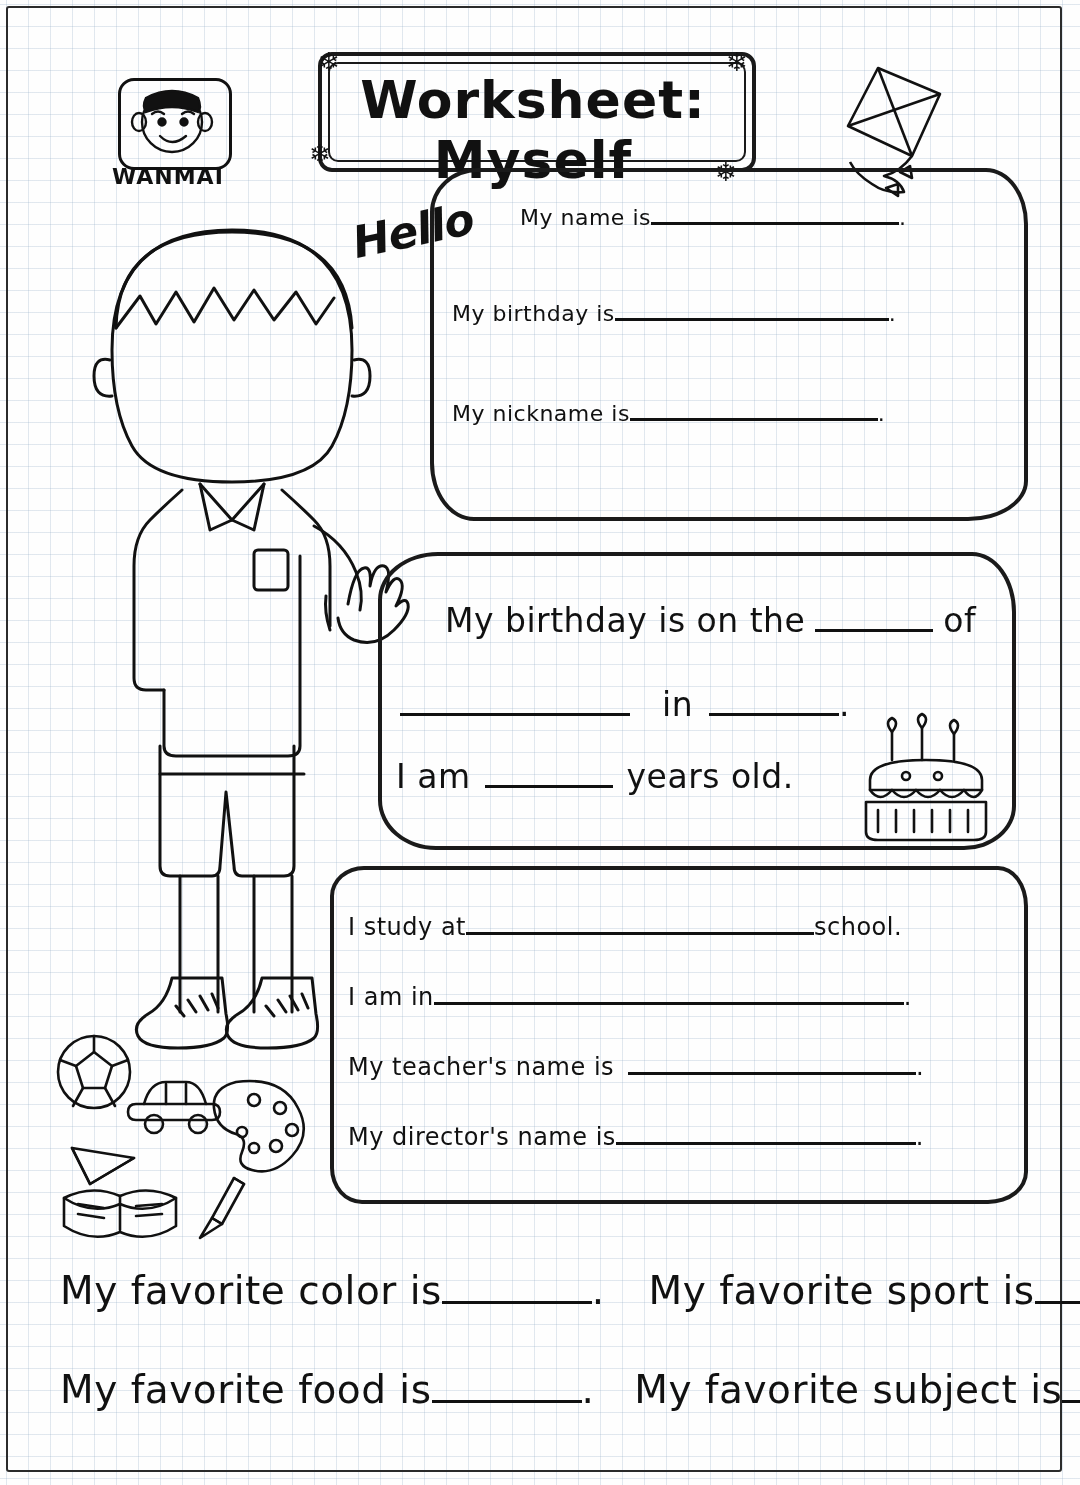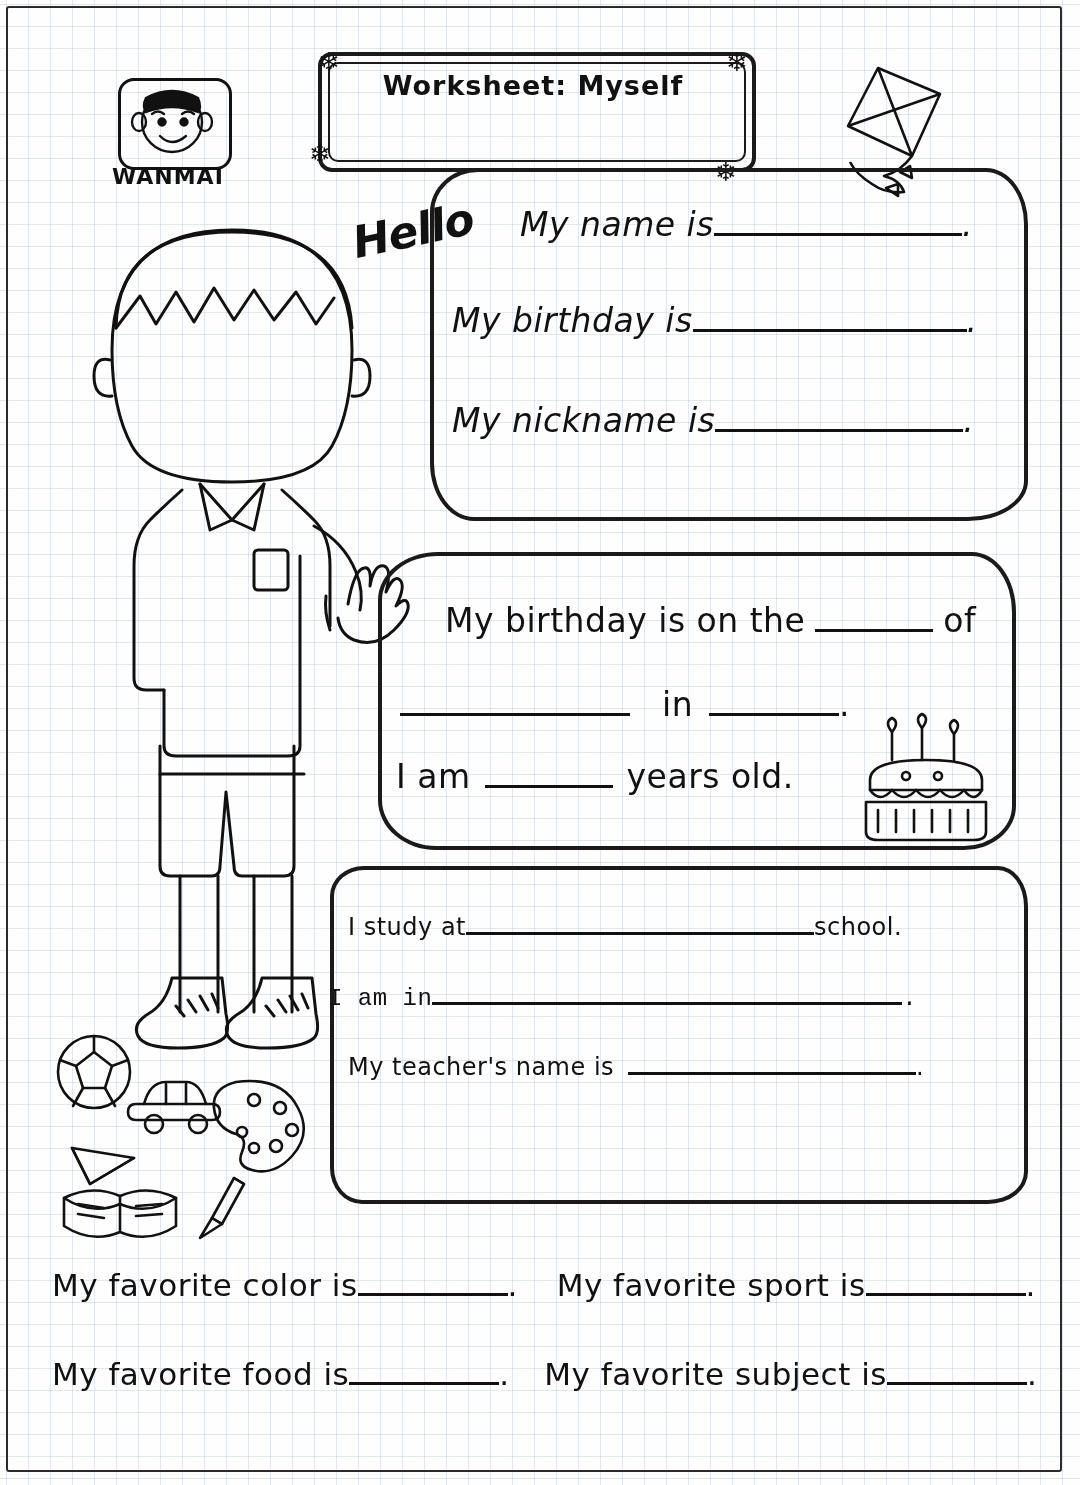--- a/index.html
+++ b/index.html
@@ -65,21 +65,21 @@
     position: absolute;
     left: 6px; top: 6px; right: 6px; bottom: 6px;
     border: 2px solid #1a1a1a;
     border-radius: 10px;
   }
   #title-text {
     position: absolute;
     left: 318px; top: 70px;
     width: 430px;
     text-align: center;
-    font-size: 27px;
+    font-size: 52px;
     font-weight: 700;
     color: #111;
     letter-spacing: 1px;
   }
   .flower {
     position: absolute;
     width: 28px; height: 28px;
     color: #111;
     font-size: 26px;
     line-height: 28px;
@@ -141,24 +141,24 @@
     left: 330px; top: 866px;
     width: 690px; height: 330px;
     border-radius: 34px 30px 40px 32px / 30px 40px 32px 36px;
   }
 
   .line {
     position: absolute;
     color: #111;
     white-space: nowrap;
   }
-  .l-name   { font-size: 33px; font-style: italic; }
+  .l-name   { font-size: 22px; }
   .l-bday   { font-size: 33px; }
   .l-school { font-size: 24px; }
-  .l-fav    { font-size: 31px; }
+  .l-fav    { font-size: 39px; margin-left: 8px; }
 
   
   #fav-area { position: absolute; left: 52px; top: 1262px; width: 990px; }
 
   
   #kite { position: absolute; left: 800px; top: 60px; width: 160px; height: 140px; }
   #cake { position: absolute; left: 862px; top: 718px; width: 130px; height: 120px; }
   #boy  { position: absolute; left: 72px; top: 200px; width: 320px; height: 800px; }
   #toys { position: absolute; left: 48px; top: 1030px; width: 270px; height: 200px; }
 
@@ -291,25 +291,28 @@
         <circle cx="44" cy="58" r="4"></circle>
         <circle cx="76" cy="58" r="4"></circle>
       </g>
     </svg>
   </div>
 
   <div id="box-school" class="blob"></div>
   <div class="line l-school hand" style="left:348px; top:908px;">
     <span>I  study at</span><span class="blank" style="width:348px;"></span><span>school.</span>
   </div>
-  <div class="line l-school hand" style="left:328px; top:978px;font-family:Liberation Mono, monospace;">
+  <div class="line l-school hand" style="left:348px; top:978px;">
     <span>I am in</span><span class="blank" style="width:470px;"></span><span>.</span>
   </div>
   <div class="line l-school hand" style="left:348px; top:1048px;">
     <span>My teacher's name is</span><span class="blank" style="width:288px; margin-left:14px;"></span><span>.</span>
+  </div>
+  <div class="line l-school hand" style="left:348px; top:1118px;">
+    <span>My director's name is</span><span class="blank" style="width:300px;"></span><span>.</span>
   </div>
 
   <div id="toys">
     <svg width="280" height="210" viewBox="0 0 280 210">
       <g fill="none" stroke="#111" stroke-width="2.6" stroke-linecap="round" stroke-linejoin="round">
 
         <circle cx="46" cy="42" r="36"></circle>
         <path d="M46 22 l18 14 l-7 22 l-22 0 l-7 -22 z"></path>
         <path d="M46 6 l0 16 M64 36 l16 -6 M57 58 l10 18 M35 58 l-10 18 M28 36 l-16 -6"></path>
 

